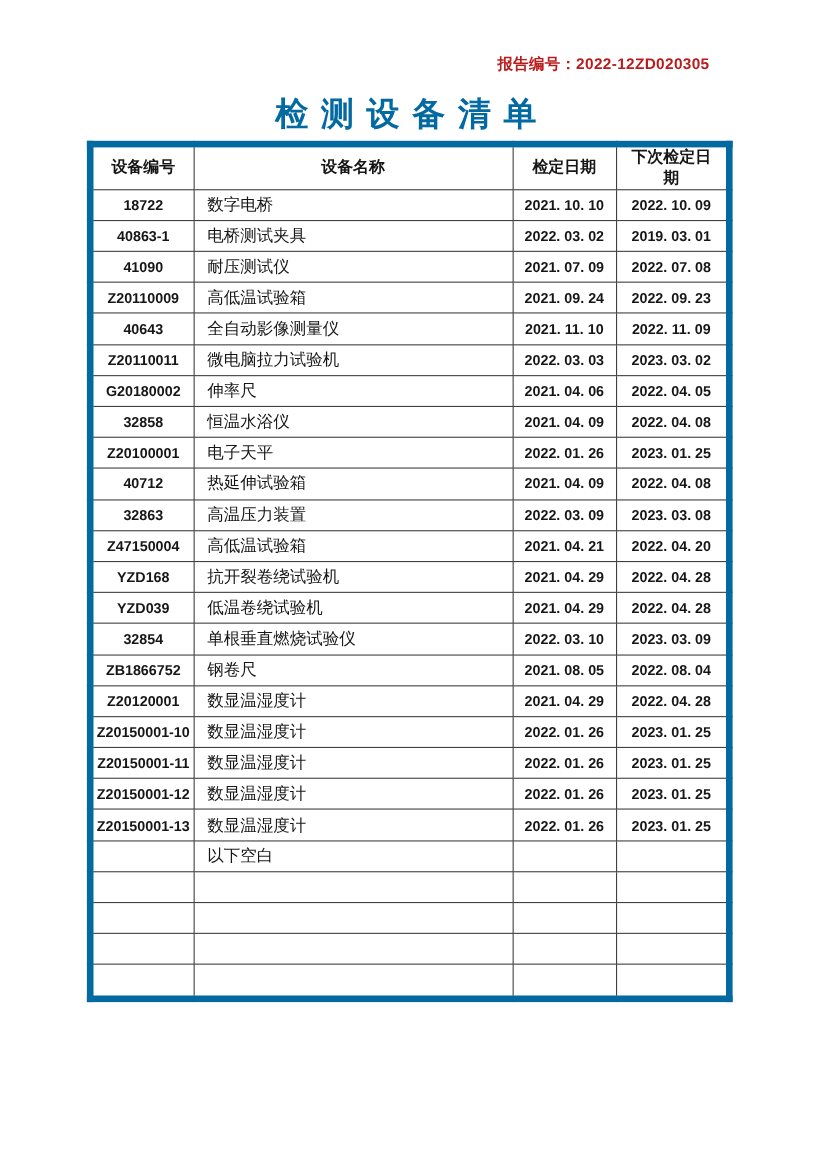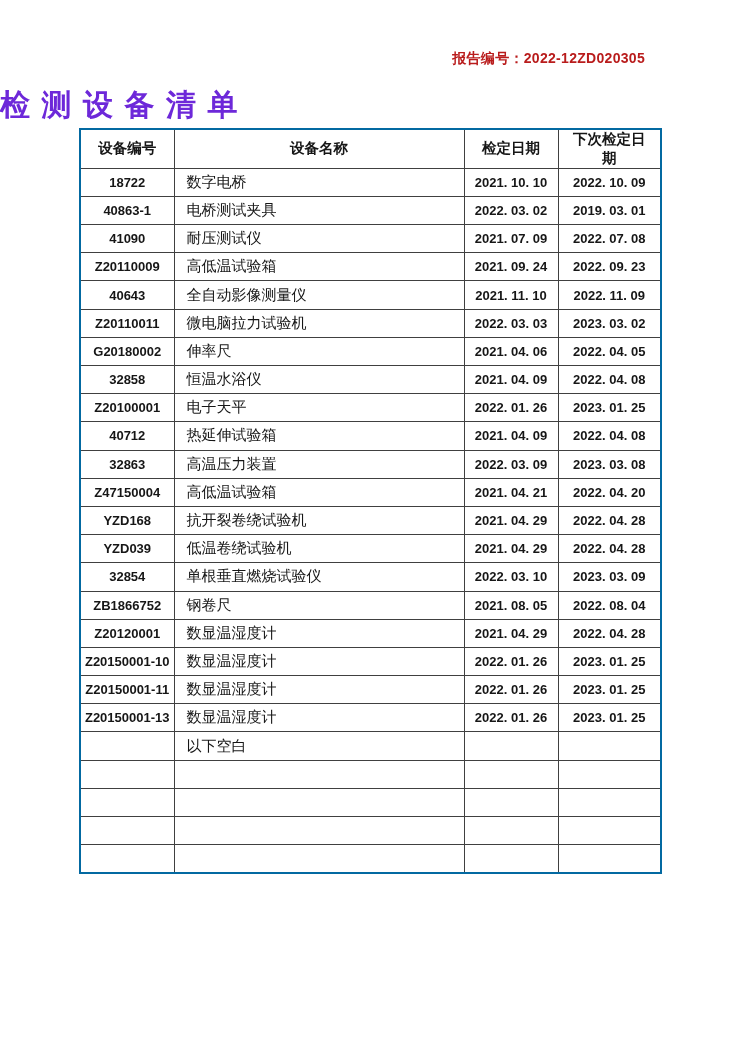--- a/index.html
+++ b/index.html
@@ -23,36 +23,36 @@
     color: #b91c1c;
     letter-spacing: 0.3px;
     white-space: nowrap;
   }
   .page-title {
     position: absolute;
     top: 87px;
     left: 0;
     width: 100%;
     margin: 0;
-    text-align: left;
+    text-align: center;
     font-family: "Liberation Serif", "DejaVu Serif", serif;
     font-weight: 700;
     font-size: 30px;
     line-height: 36px;
-    color: #6d28d9;
+    color: #0369a1;
     letter-spacing: 2px;
   }
   table.equip-table {
     position: absolute;
     left: 79px;
     top: 128px;
     width: 581px;
     border-collapse: collapse;
     table-layout: fixed;
-    border: 2px solid #0369a1;
+    border: 6px solid #0369a1;
   }
   col.c1 { width: 94px; }
   col.c2 { width: 290px; }
   col.c3 { width: 94px; }
   col.c4 { width: 103px; }
   th, td {
     border: 1.5px solid #404040;
     padding: 0;
     color: #161616;
     overflow: hidden;
@@ -229,20 +229,26 @@
           <td class="col-date">2022. 01. 26</td>
           <td class="col-date">2023. 01. 25</td>
         </tr>
         <tr>
           <td class="col-id">Z20150001-11</td>
           <td class="col-name">数显温湿度计</td>
           <td class="col-date">2022. 01. 26</td>
           <td class="col-date">2023. 01. 25</td>
         </tr>
         <tr>
+          <td class="col-id">Z20150001-12</td>
+          <td class="col-name">数显温湿度计</td>
+          <td class="col-date">2022. 01. 26</td>
+          <td class="col-date">2023. 01. 25</td>
+        </tr>
+        <tr>
           <td class="col-id">Z20150001-13</td>
           <td class="col-name">数显温湿度计</td>
           <td class="col-date">2022. 01. 26</td>
           <td class="col-date">2023. 01. 25</td>
         </tr>
         <tr>
           <td class="col-id"></td>
           <td class="col-name">以下空白</td>
           <td class="col-date"></td>
           <td class="col-date"></td>

